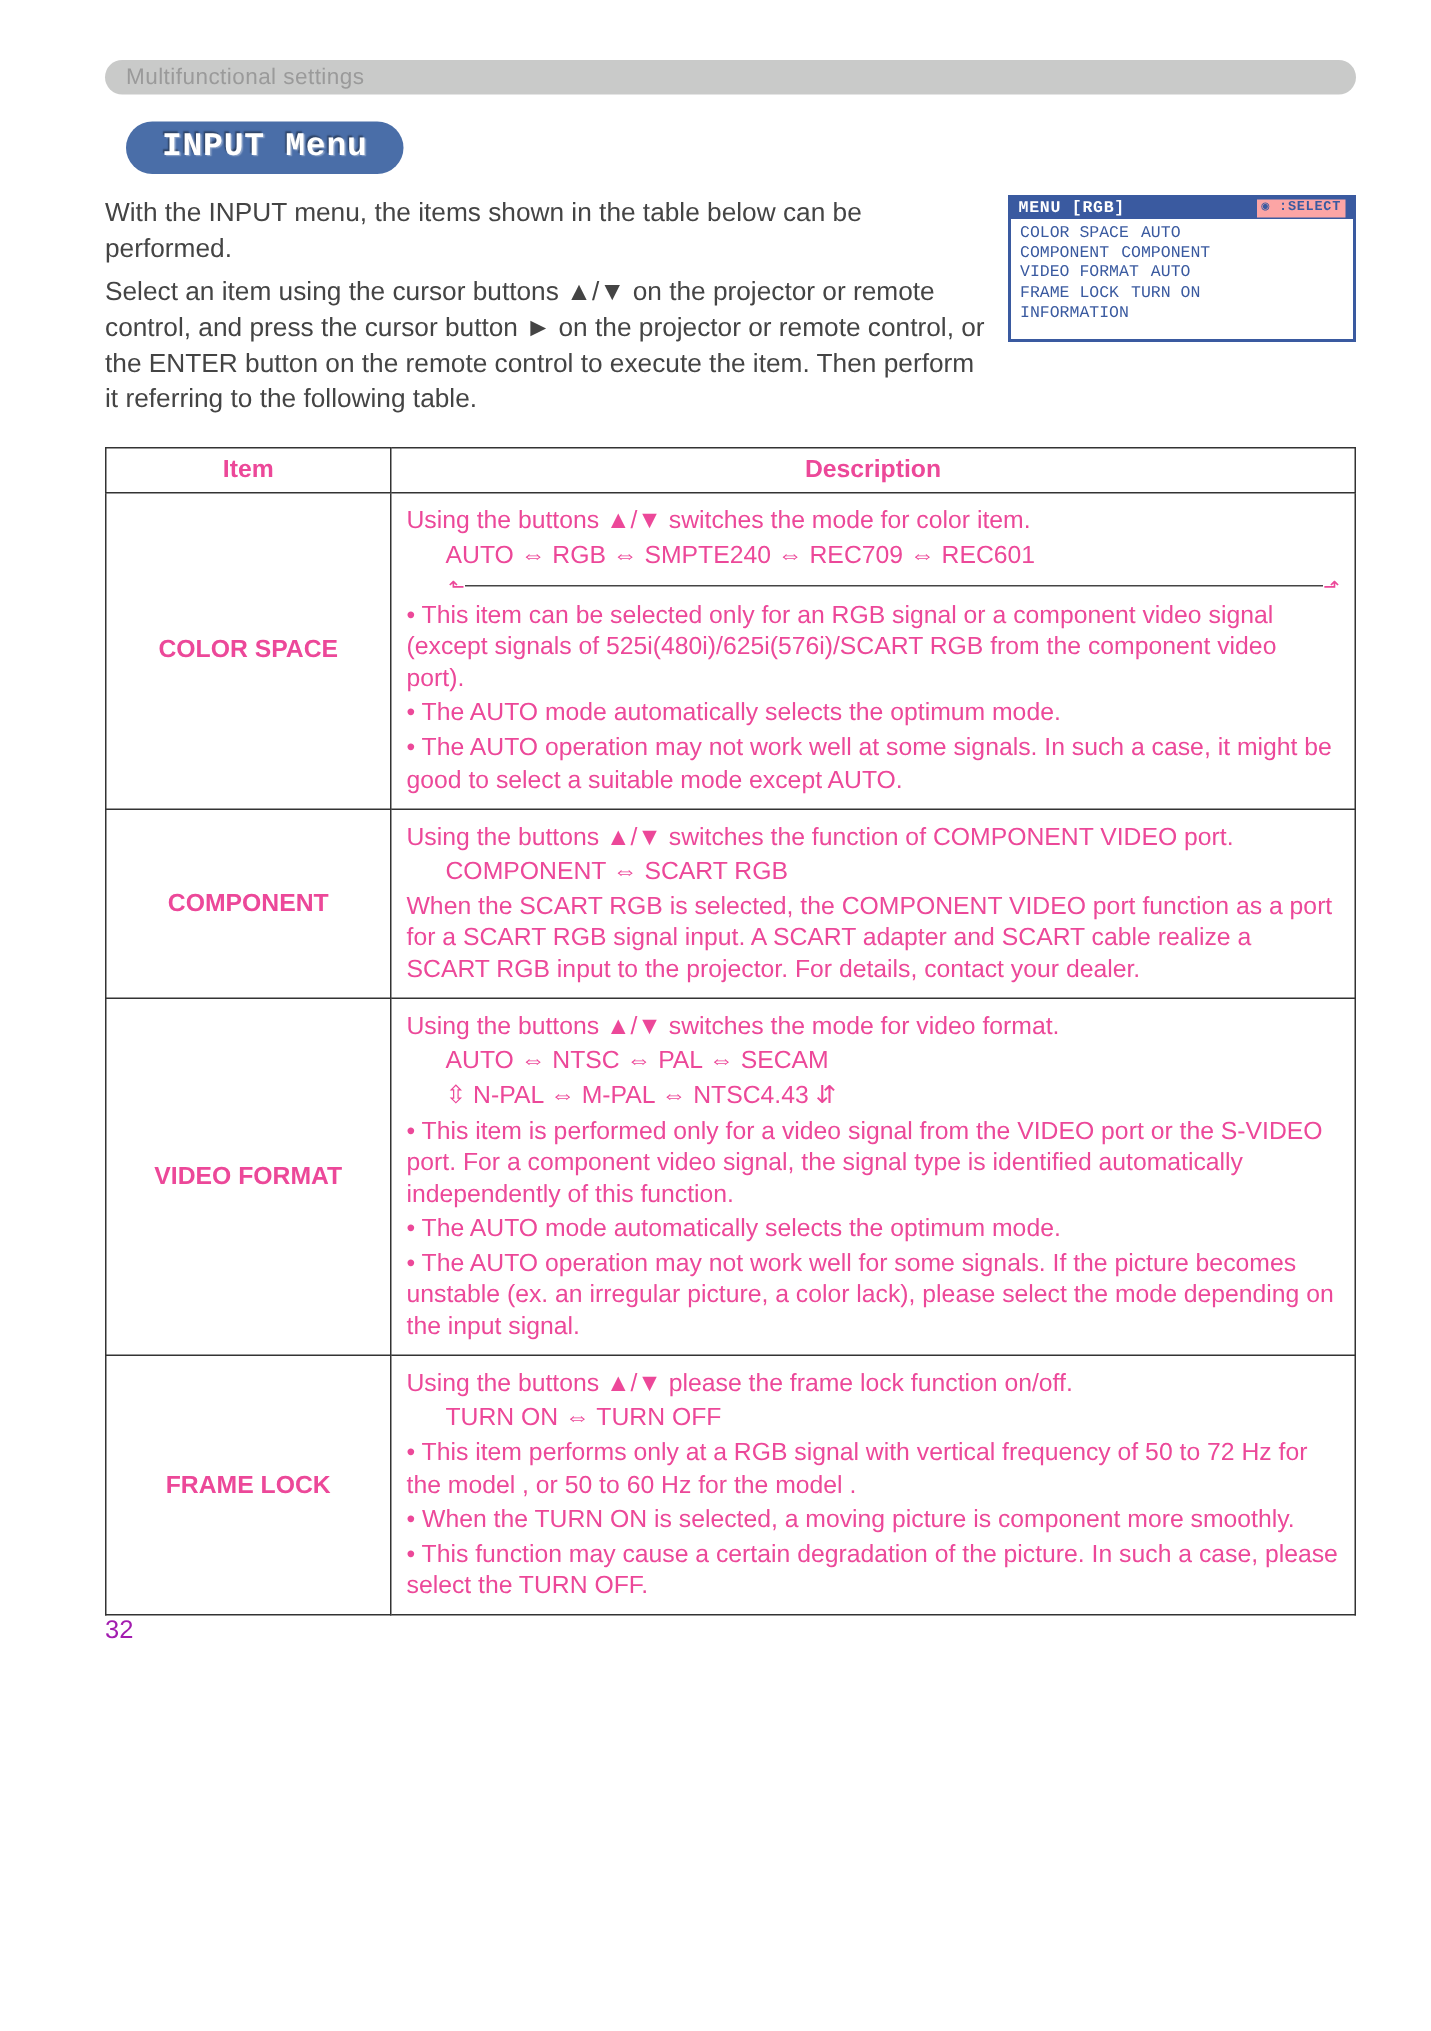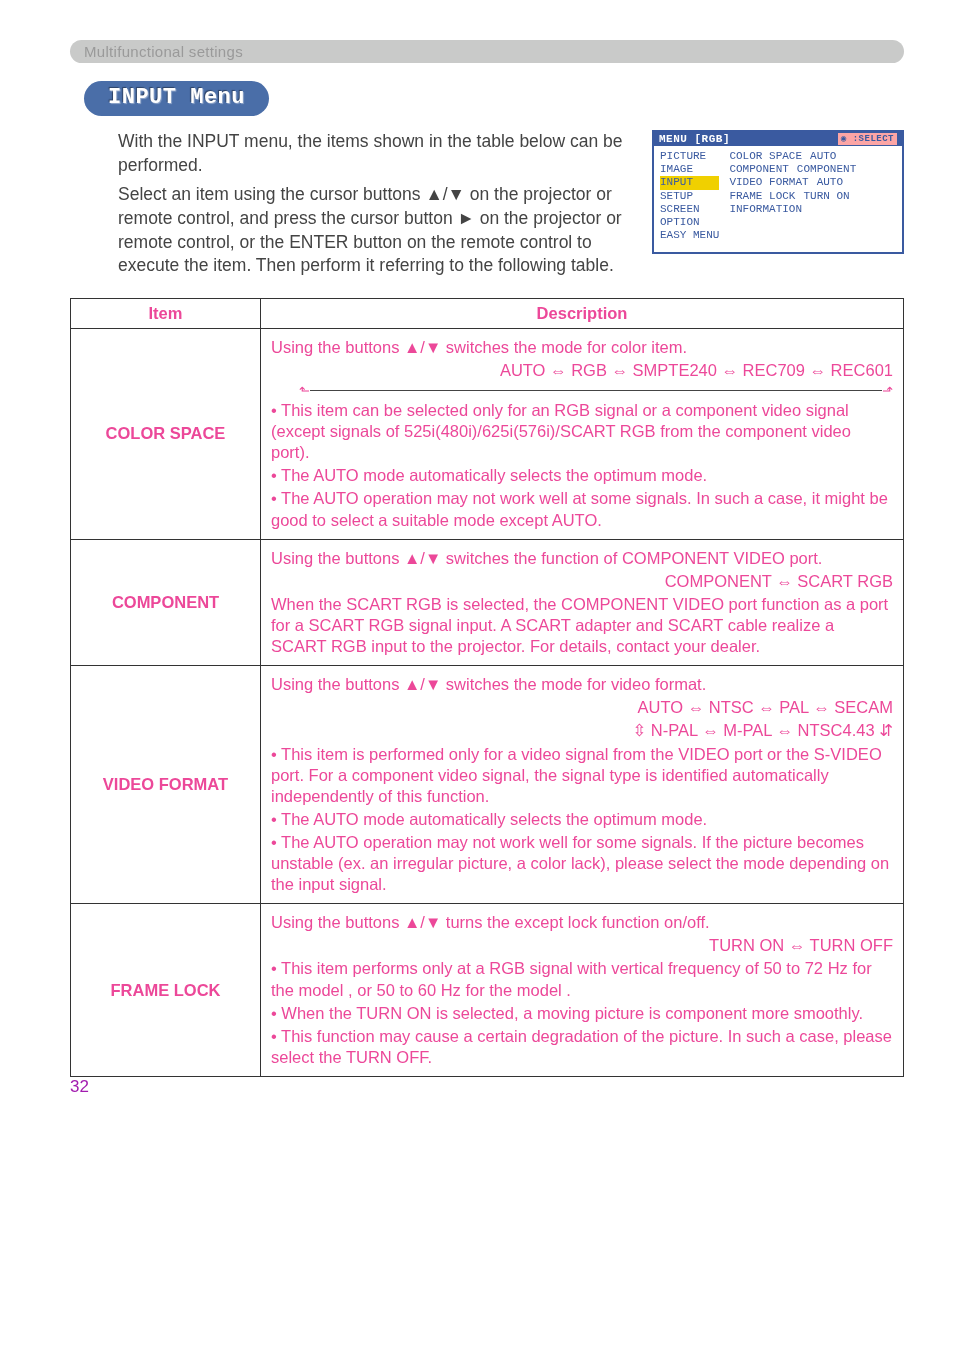--- a/index.html
+++ b/index.html
@@ -1,35 +1,35 @@
 <!DOCTYPE html>
 <html><head>
 <meta charset="utf-8">
 <style>
   * { box-sizing: border-box; margin: 0; padding: 0; }
   body { font-family: Arial, Helvetica, sans-serif; background: #fff; width: 954px; margin: 0 auto; padding: 40px 50px 20px 70px; color: #333; }
   .section-band { background: #c9cac9; border-radius: 14px; padding: 3px 14px; font-size: 15px; font-weight: normal; color: #9a9a9a; margin-bottom: 12px; letter-spacing: 0.3px; }
   .pill { display: inline-block; background: #4a6ea8; color: #fff; border-radius: 18px; padding: 4px 24px 6px 24px; font-size: 22px; font-weight: bold; margin: 6px 0 14px 14px; text-shadow: 1px 1px 1px rgba(255,255,255,0.4), -1px -1px 1px rgba(0,0,0,0.4); font-family: Liberation Mono, monospace; letter-spacing: 0.5px; }
-  .top-row { display: flex; gap: 14px; align-items: flex-start; margin-left: 48px; }
+  .top-row { display: flex; gap: 14px; align-items: flex-start; }
   .intro { font-size: 17.5px; line-height: 1.35; color: #444; flex: 1; }
   .intro p { margin-bottom: 6px; }
-  .osd { width: 252px; border: 2px solid #3a5aa0; background: #fff; font-family: "Courier New", monospace; font-size: 11px; color: #3a5aa0; flex-shrink: 0; margin-bottom: 8px; }
+  .osd { width: 232px; border: 2px solid #3a5aa0; background: #fff; font-family: "Courier New", monospace; font-size: 11px; color: #3a5aa0; flex-shrink: 0; margin-bottom: 8px; }
   .osd-title { background: #3a5aa0; color: #fff; padding: 1px 5px; display: flex; justify-content: space-between; font-weight: bold; letter-spacing: 0.5px; }
   .osd-title .sel { background: #fca5a5; color: #3a5aa0; padding: 0 3px; font-size: 9px; }
   .osd-body { display: flex; padding: 4px 6px 10px 6px; gap: 10px; line-height: 1.2; }
   .osd-col1 { display: flex; flex-direction: column; }
   .osd-col2 { display: flex; flex-direction: column; flex: 1; }
   .osd-row { display: flex; gap: 8px; }
   .osd-hl { background: #f0d000; color: #3a5aa0; display: inline-block; }
   table.main { border-collapse: collapse; width: 100%; margin-top: 14px; }
   table.main th, table.main td { border: 1.5px solid #333; padding: 6px 10px; font-size: 16.5px; color: #ec4899; vertical-align: top; }
   table.main th { text-align: center; font-weight: bold; padding: 5px 10px; }
   .item-cell { width: 190px; text-align: center; font-weight: bold; vertical-align: middle !important; }
   .desc p { margin: 2px 0; line-height: 1.28; }
-  .desc .indent { margin-left: 26px; text-align: right; }
+  .desc .indent { margin-left: 26px; }
   .arrows-line { display: flex; align-items: center; margin-left: 28px; }
   .arrows-line .bar { flex: 1; height: 1.3px; background: #444; }
   .arrows-line .ah { font-size: 13px; }
   .pagenum { font-size: 17px; color: #a21caf; }
   .tri { font-family: Arial, sans-serif; }
 </style>
 </head>
 <body>
 
 
@@ -45,29 +45,20 @@
       <span>Select an item using the cursor buttons </span><span class="tri">▲/▼</span><span> on the projector or remote control, and press the cursor button </span><span class="tri">►</span><span> on the projector or remote control, or the ENTER button on the remote control to execute the item. Then perform it referring to the following table.</span>
     </p>
   </div>
 
   <div class="osd">
     <div class="osd-title">
       <span>MENU [RGB]</span>
       <span class="sel">◉ <span>:SELECT</span></span>
     </div>
     <div class="osd-body">
-      <div class="osd-col1">
-        <span>PICTURE</span>
-        <span>IMAGE</span>
-        <span class="osd-hl">INPUT</span>
-        <span>SETUP</span>
-        <span>SCREEN</span>
-        <span>OPTION</span>
-        <span>EASY MENU</span>
-      </div>
       <div class="osd-col2">
         <div class="osd-row">
             <span>COLOR SPACE</span>
             <span>AUTO</span>
           </div>
         <div class="osd-row">
             <span>COMPONENT</span>
             <span>COMPONENT</span>
           </div>
         <div class="osd-row">
@@ -125,21 +116,21 @@
         <p class="indent">AUTO  ⇔  NTSC  ⇔  PAL  ⇔  SECAM</p>
         <p class="indent">⇳ N-PAL ⇔ M-PAL ⇔ NTSC4.43 ⇵</p>
         <p>• This item is performed only for a video signal from the VIDEO port or the S-VIDEO port. For a component video signal, the signal type is identified automatically independently of this function.</p>
         <p>• The AUTO mode automatically selects the optimum mode.</p>
         <p>• The AUTO operation may not work well for some signals. If the picture becomes unstable (ex. an irregular picture, a color lack), please select the mode depending on the input signal.</p>
       </td>
     </tr>
     <tr>
       <td class="item-cell">FRAME LOCK</td>
       <td class="desc">
-        <p><span>Using the buttons </span><span class="tri">▲/▼</span><span> turns the except lock function on/off.</span></p>
+        <p><span>Using the buttons </span><span class="tri">▲/▼</span><span> please the frame lock function on/off.</span></p>
         <p class="indent">TURN ON ⇔ TURN OFF</p>
         <p>• This item performs only at a RGB signal with vertical frequency of 50 to 72 Hz for the model        , or 50 to 60 Hz for the model        .</p>
         <p>• When the TURN ON is selected, a moving picture is component more smoothly.</p>
         <p>• This function may cause a certain degradation of the picture. In such a case, please select the TURN OFF.</p>
       </td>
     </tr>
   </tbody>
 </table>
 
 <div class="pagenum">32</div>

